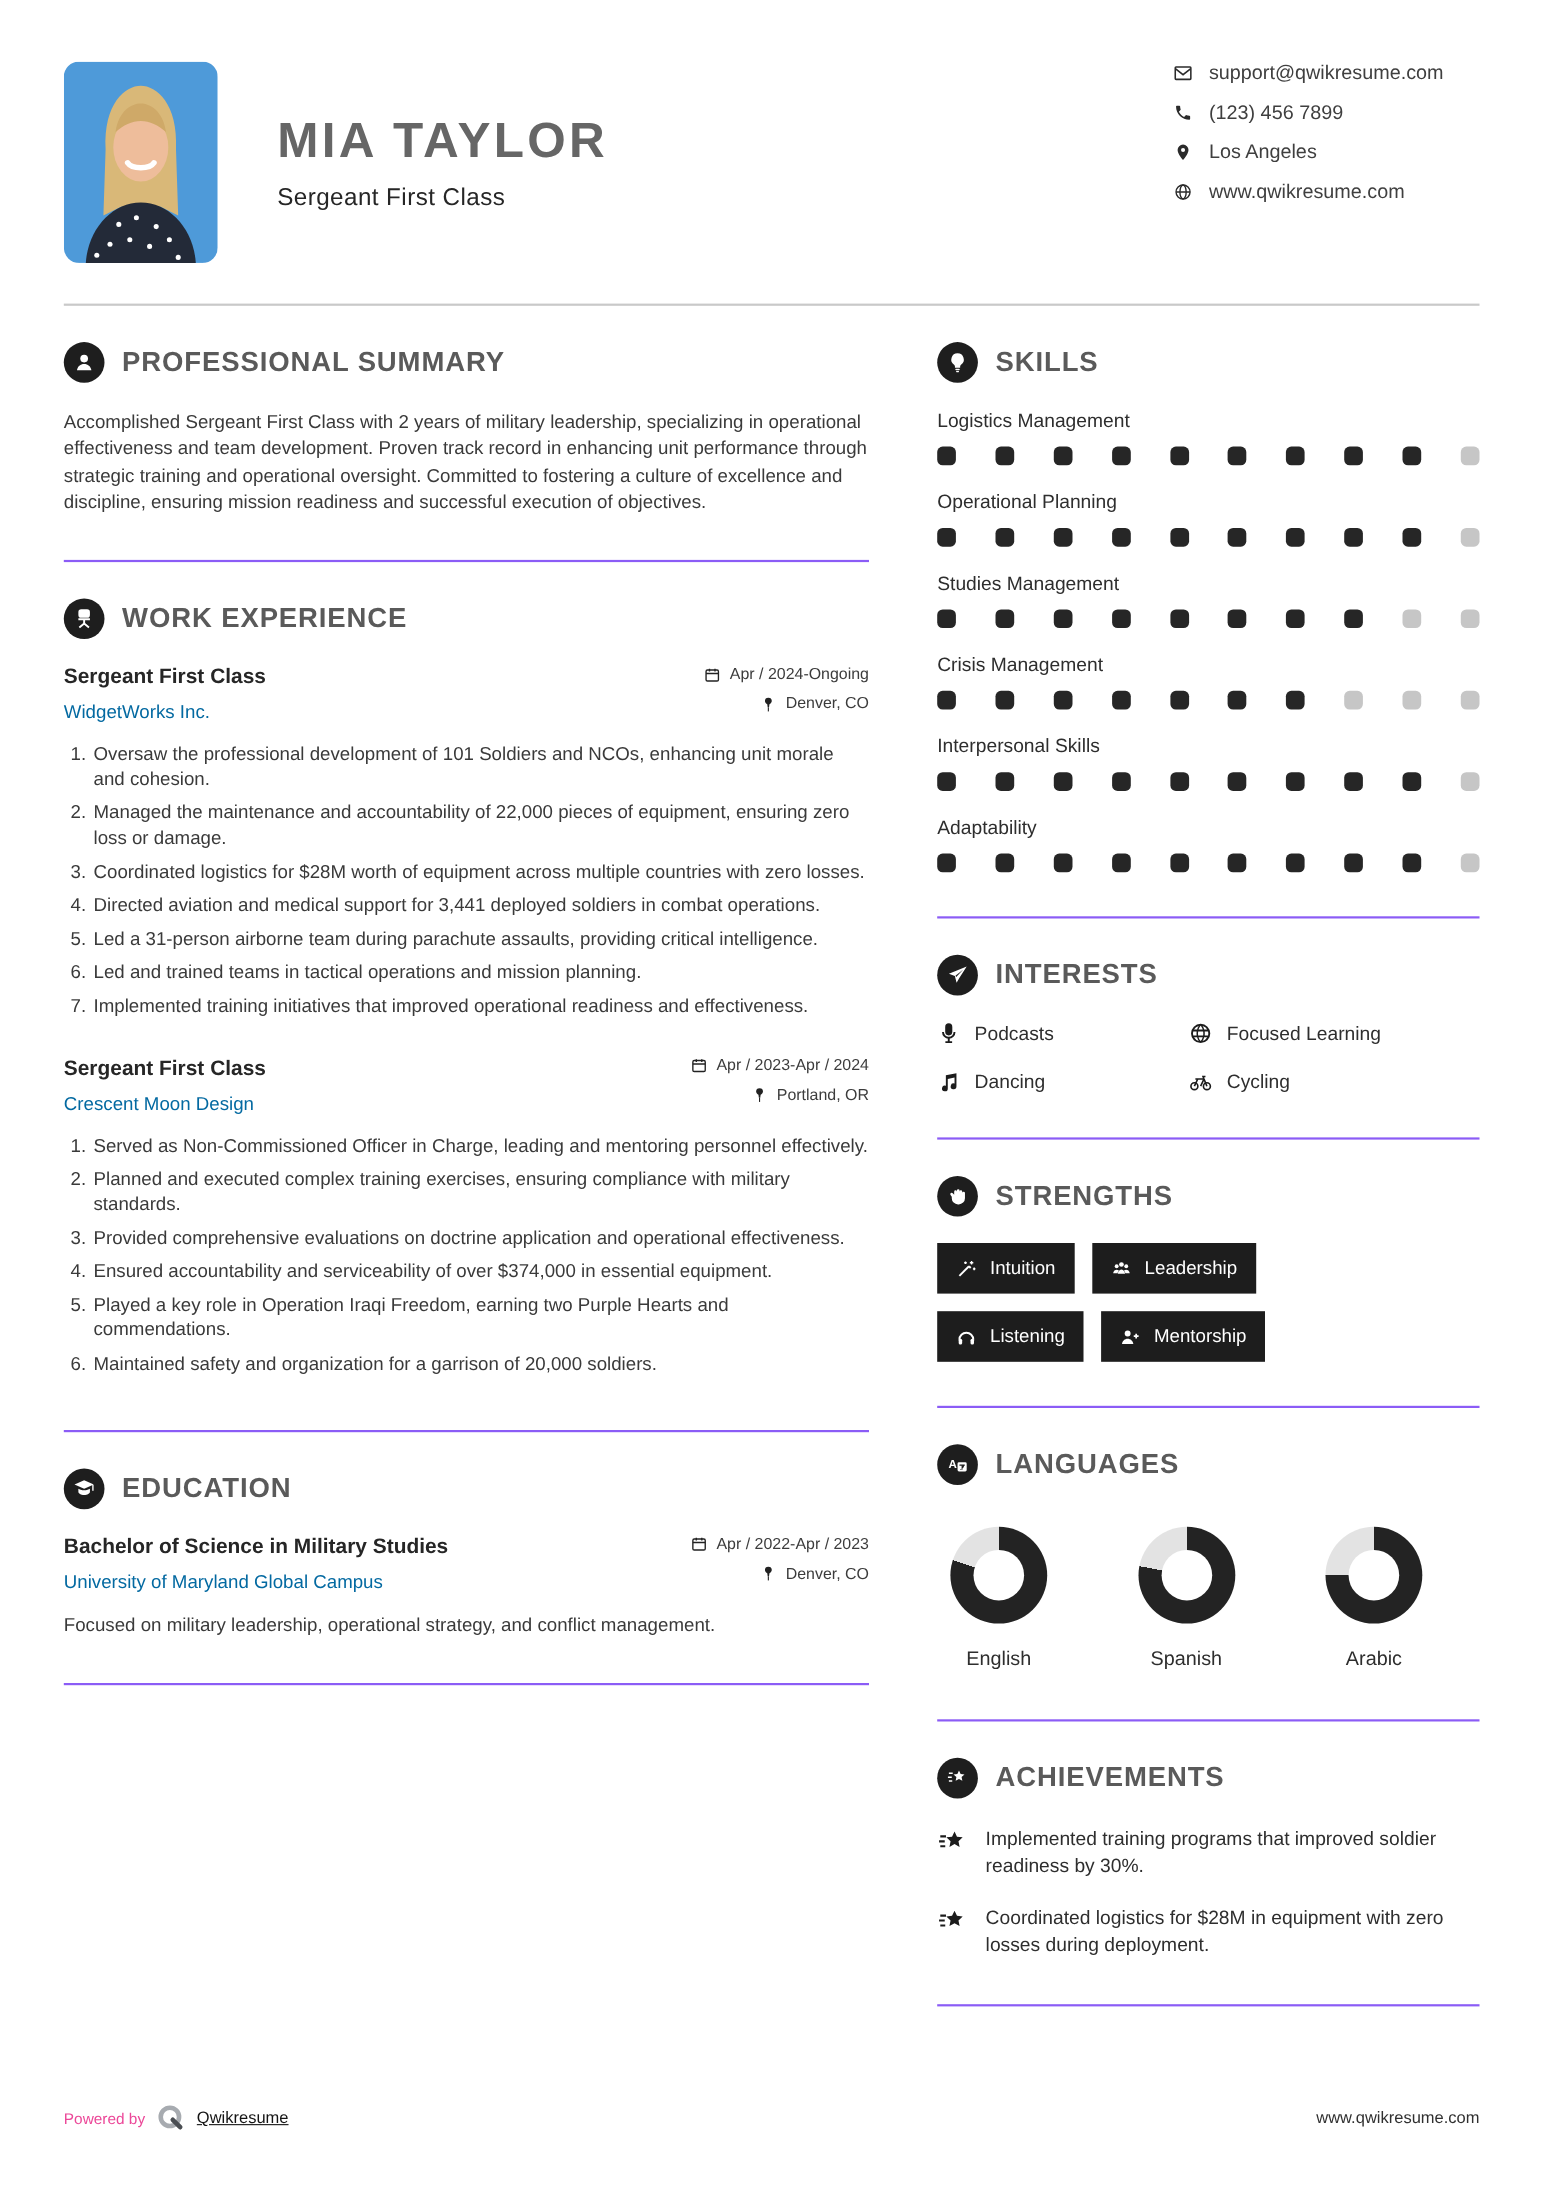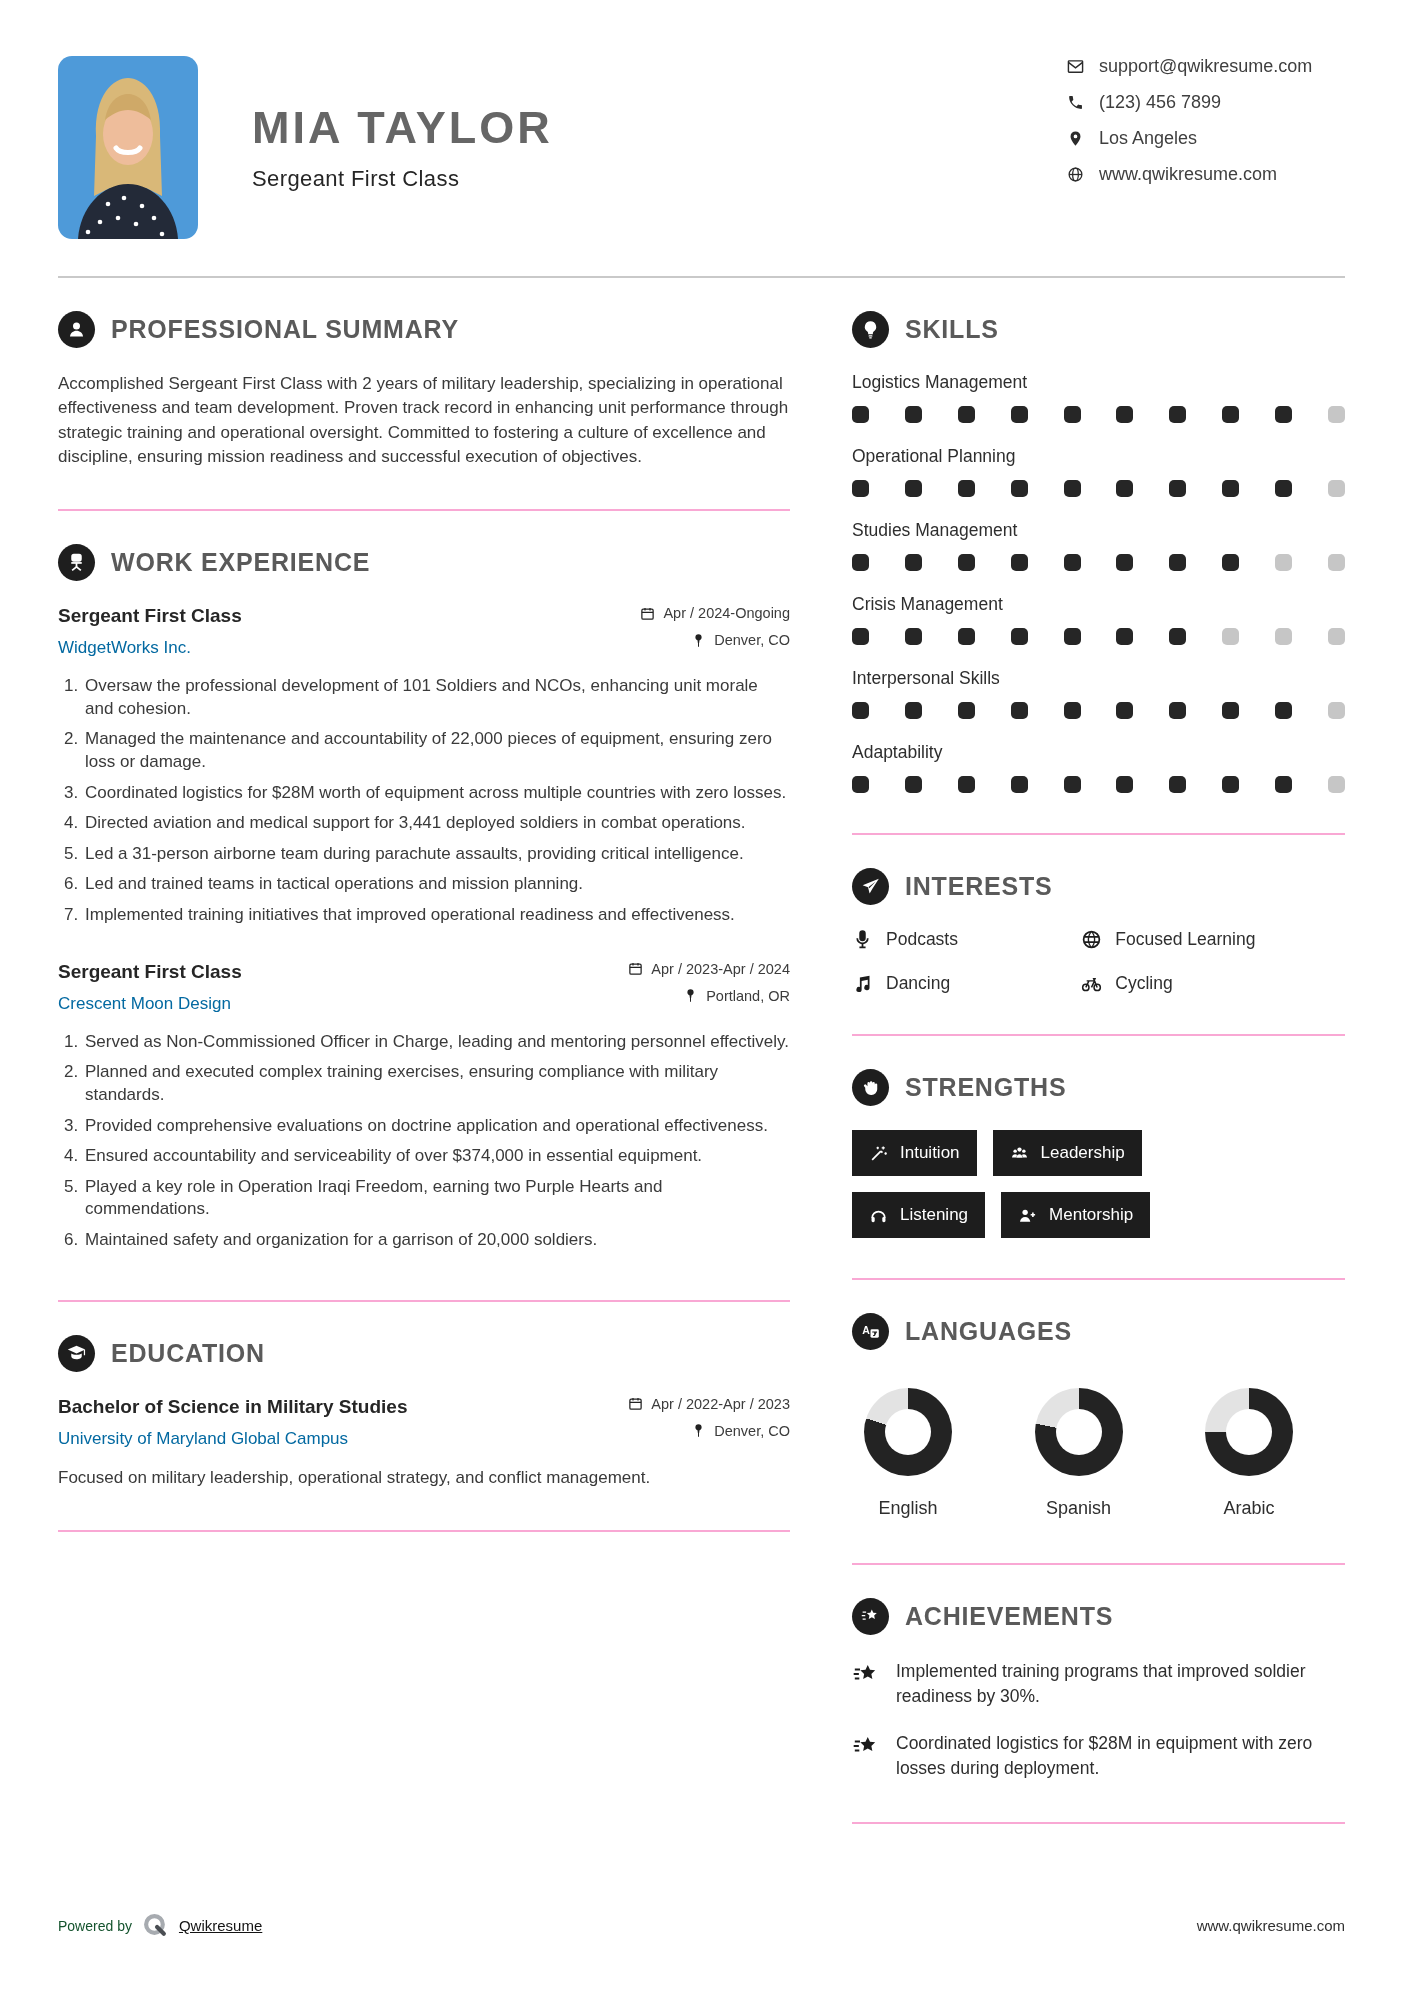--- a/index.html
+++ b/index.html
@@ -23,21 +23,21 @@
   .contact-row .cicon { width:17px; height:17px; color:#2b2b2b; flex:none; display:flex; }
   .cicon svg { width:100%; height:100%; }
 
   .top-divider { height:2px; background:#c9c9c9; margin-top:37px; }
 
   
   .columns { display:flex; gap:62px; }
   .col-left { width:732px; flex:none; }
   .col-right { flex:1; min-width:0; }
 
-  .section { padding:33px 0 40px; border-bottom:2px solid #f9a8d4; }
+  .section { padding:33px 0 40px; border-bottom:2px solid #8b5cf6; }
   .sec-head { display:flex; align-items:center; gap:16px; margin-bottom:24px; }
   .sec-icon { width:37px; height:37px; border-radius:50%; background:#1e1e1e; color:#fff;
               display:flex; align-items:center; justify-content:center; flex:none; }
   .sec-icon svg { width:21px; height:21px; }
   .sec-title { font-size:25px; font-weight:bold; color:#5a5a5a; letter-spacing:.8px; }
 
   .summary-text { font-size:17px; line-height:1.43; color:#3a3a3a; }
 
   
   .job { margin-bottom:34px; }
@@ -85,21 +85,21 @@
   
   .ach { display:flex; gap:17px; margin-bottom:21px; font-size:17.5px; line-height:1.45; color:#2e2e2e; }
   .ach:last-child { margin-bottom:0; }
   .ach .aicon { width:27px; height:27px; color:#1c1c1c; flex:none; display:flex; margin-top:2px; }
   .aicon svg { width:100%; height:100%; }
 
   
   .footer { position:absolute; left:58px; right:62px; bottom:52px;
             display:flex; justify-content:space-between; align-items:center; }
   .powered { display:flex; align-items:center; gap:11px; }
-  .powered-label { font-size:14px; color:#14532d; }
+  .powered-label { font-size:14px; color:#ec4899; }
   .qlogo { width:25px; height:25px; display:flex; }
   .qlogo svg { width:100%; height:100%; }
   .brand-link { font-size:15px; color:#141414; text-decoration:underline; cursor:pointer; }
   .site { font-size:15px; color:#303030; }
 </style>
 </head>
 <body>
 
 <div class="page">
 

